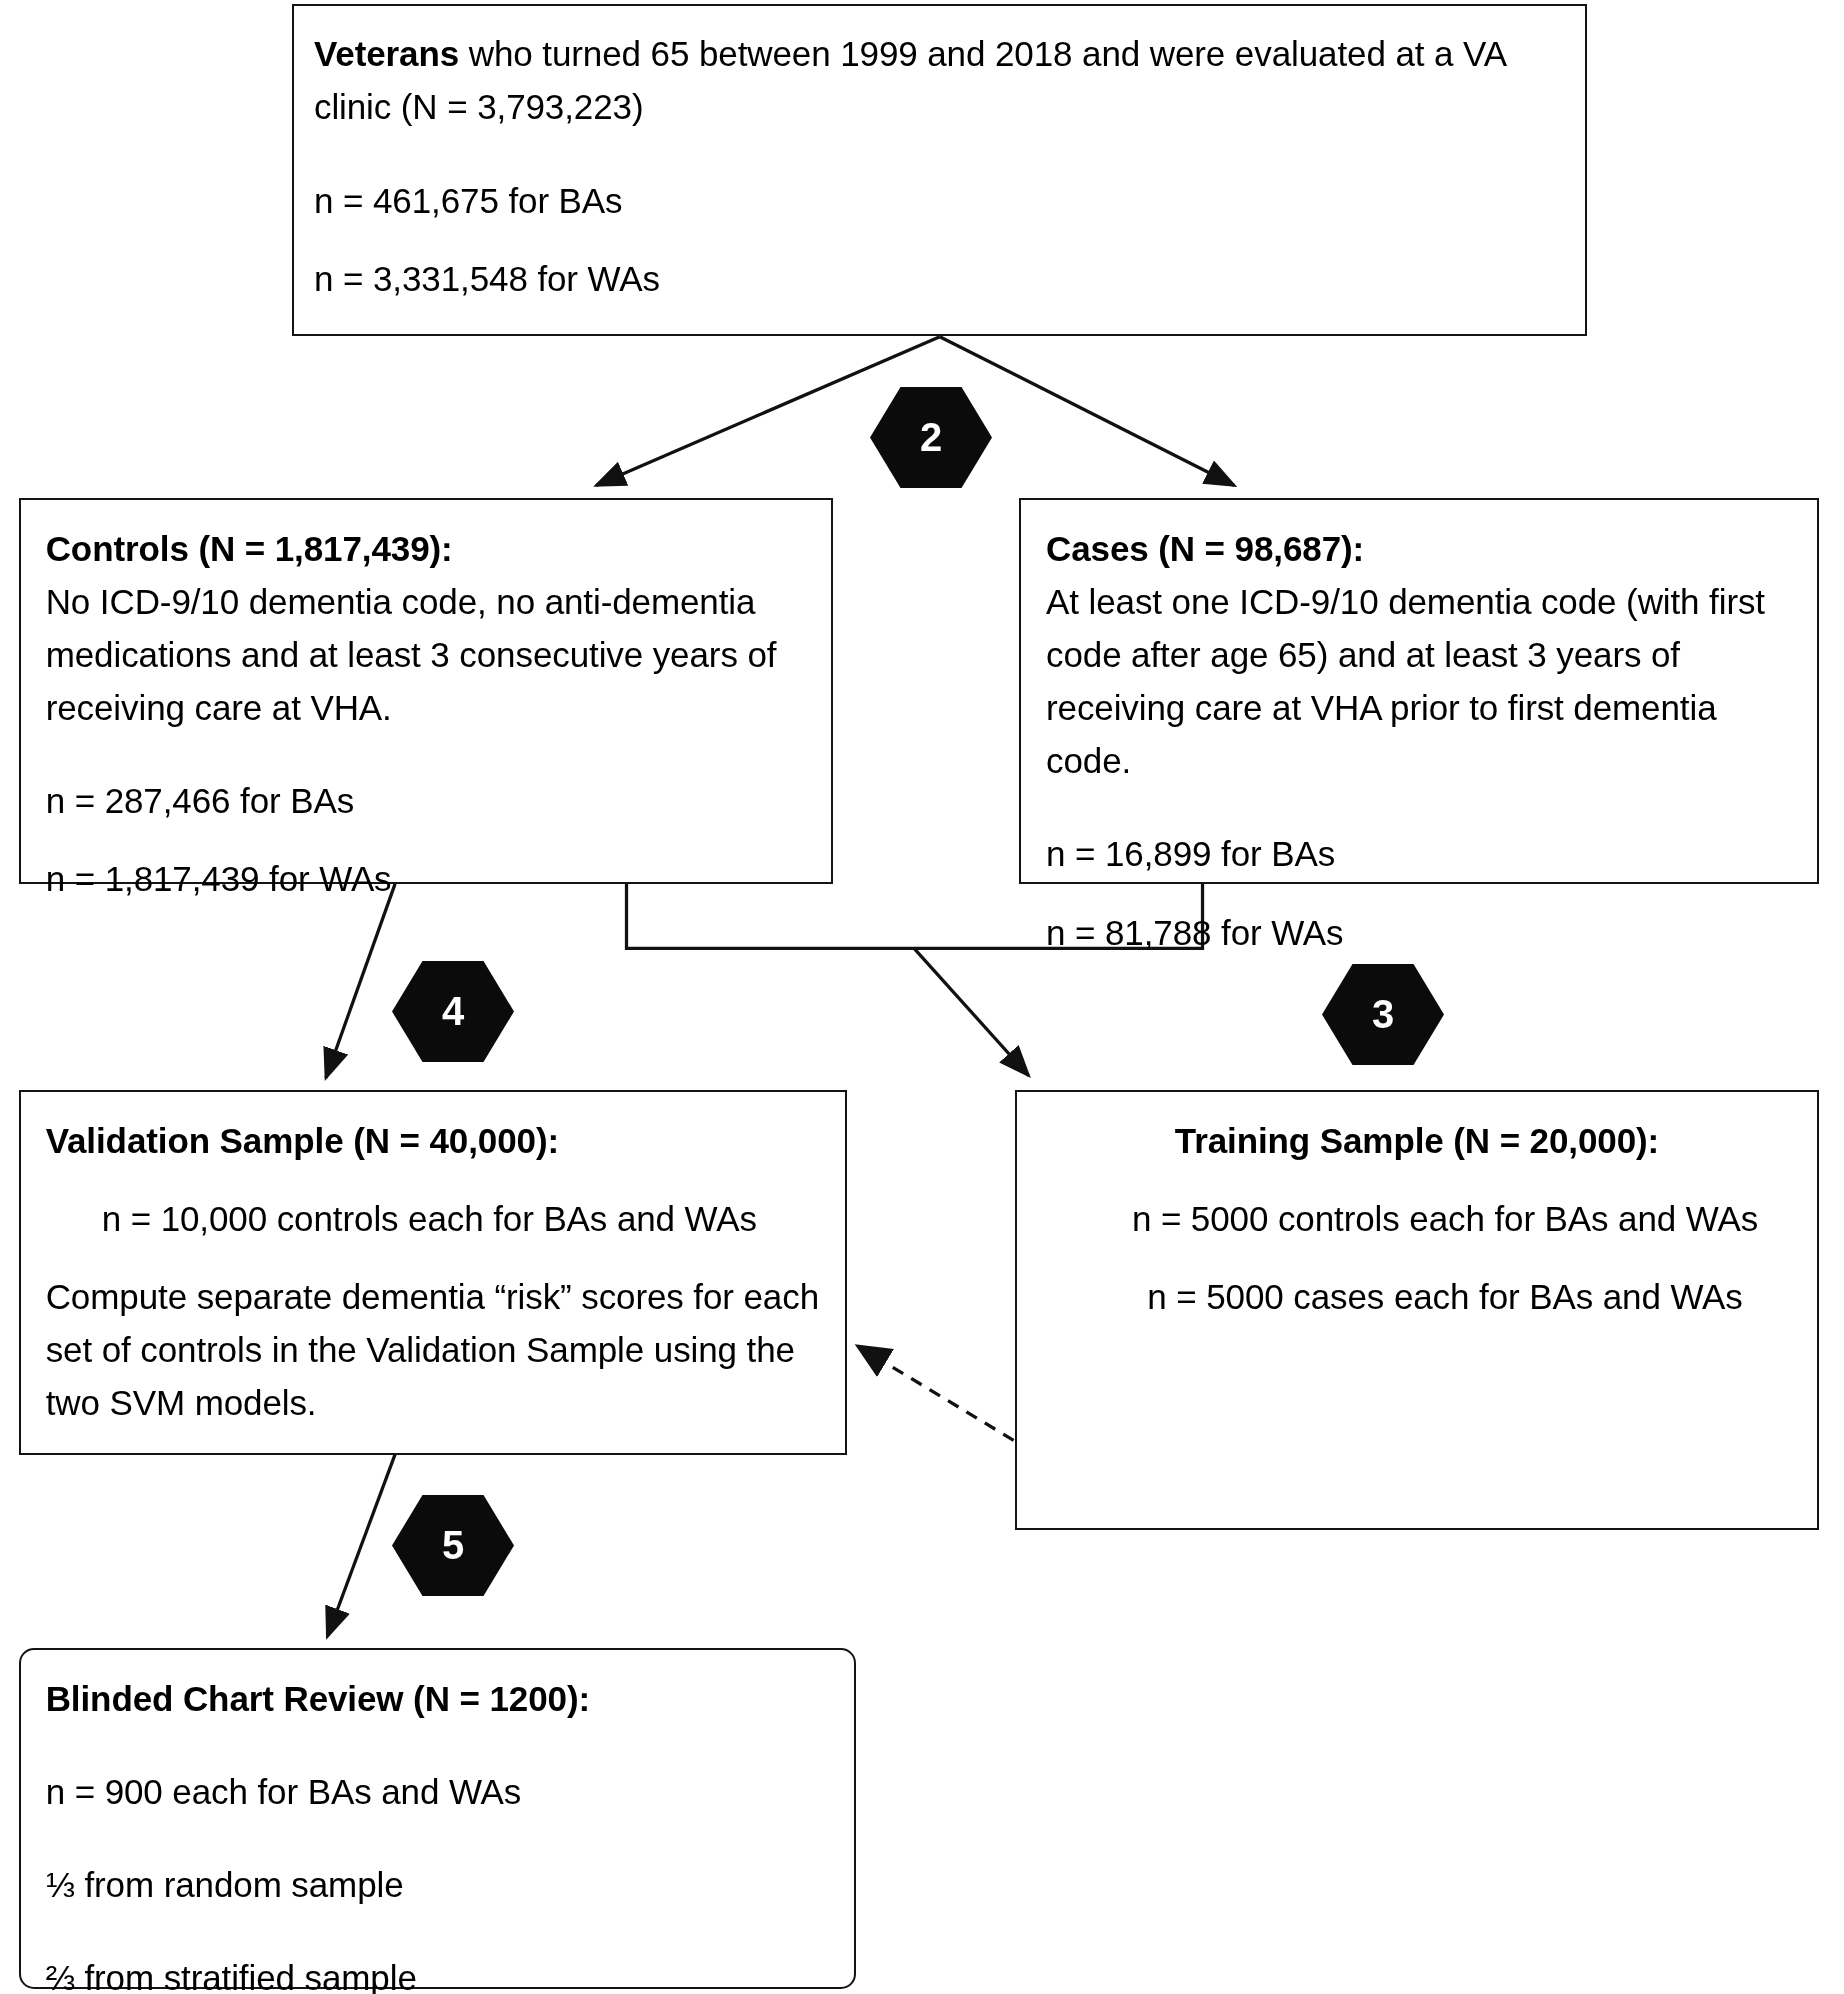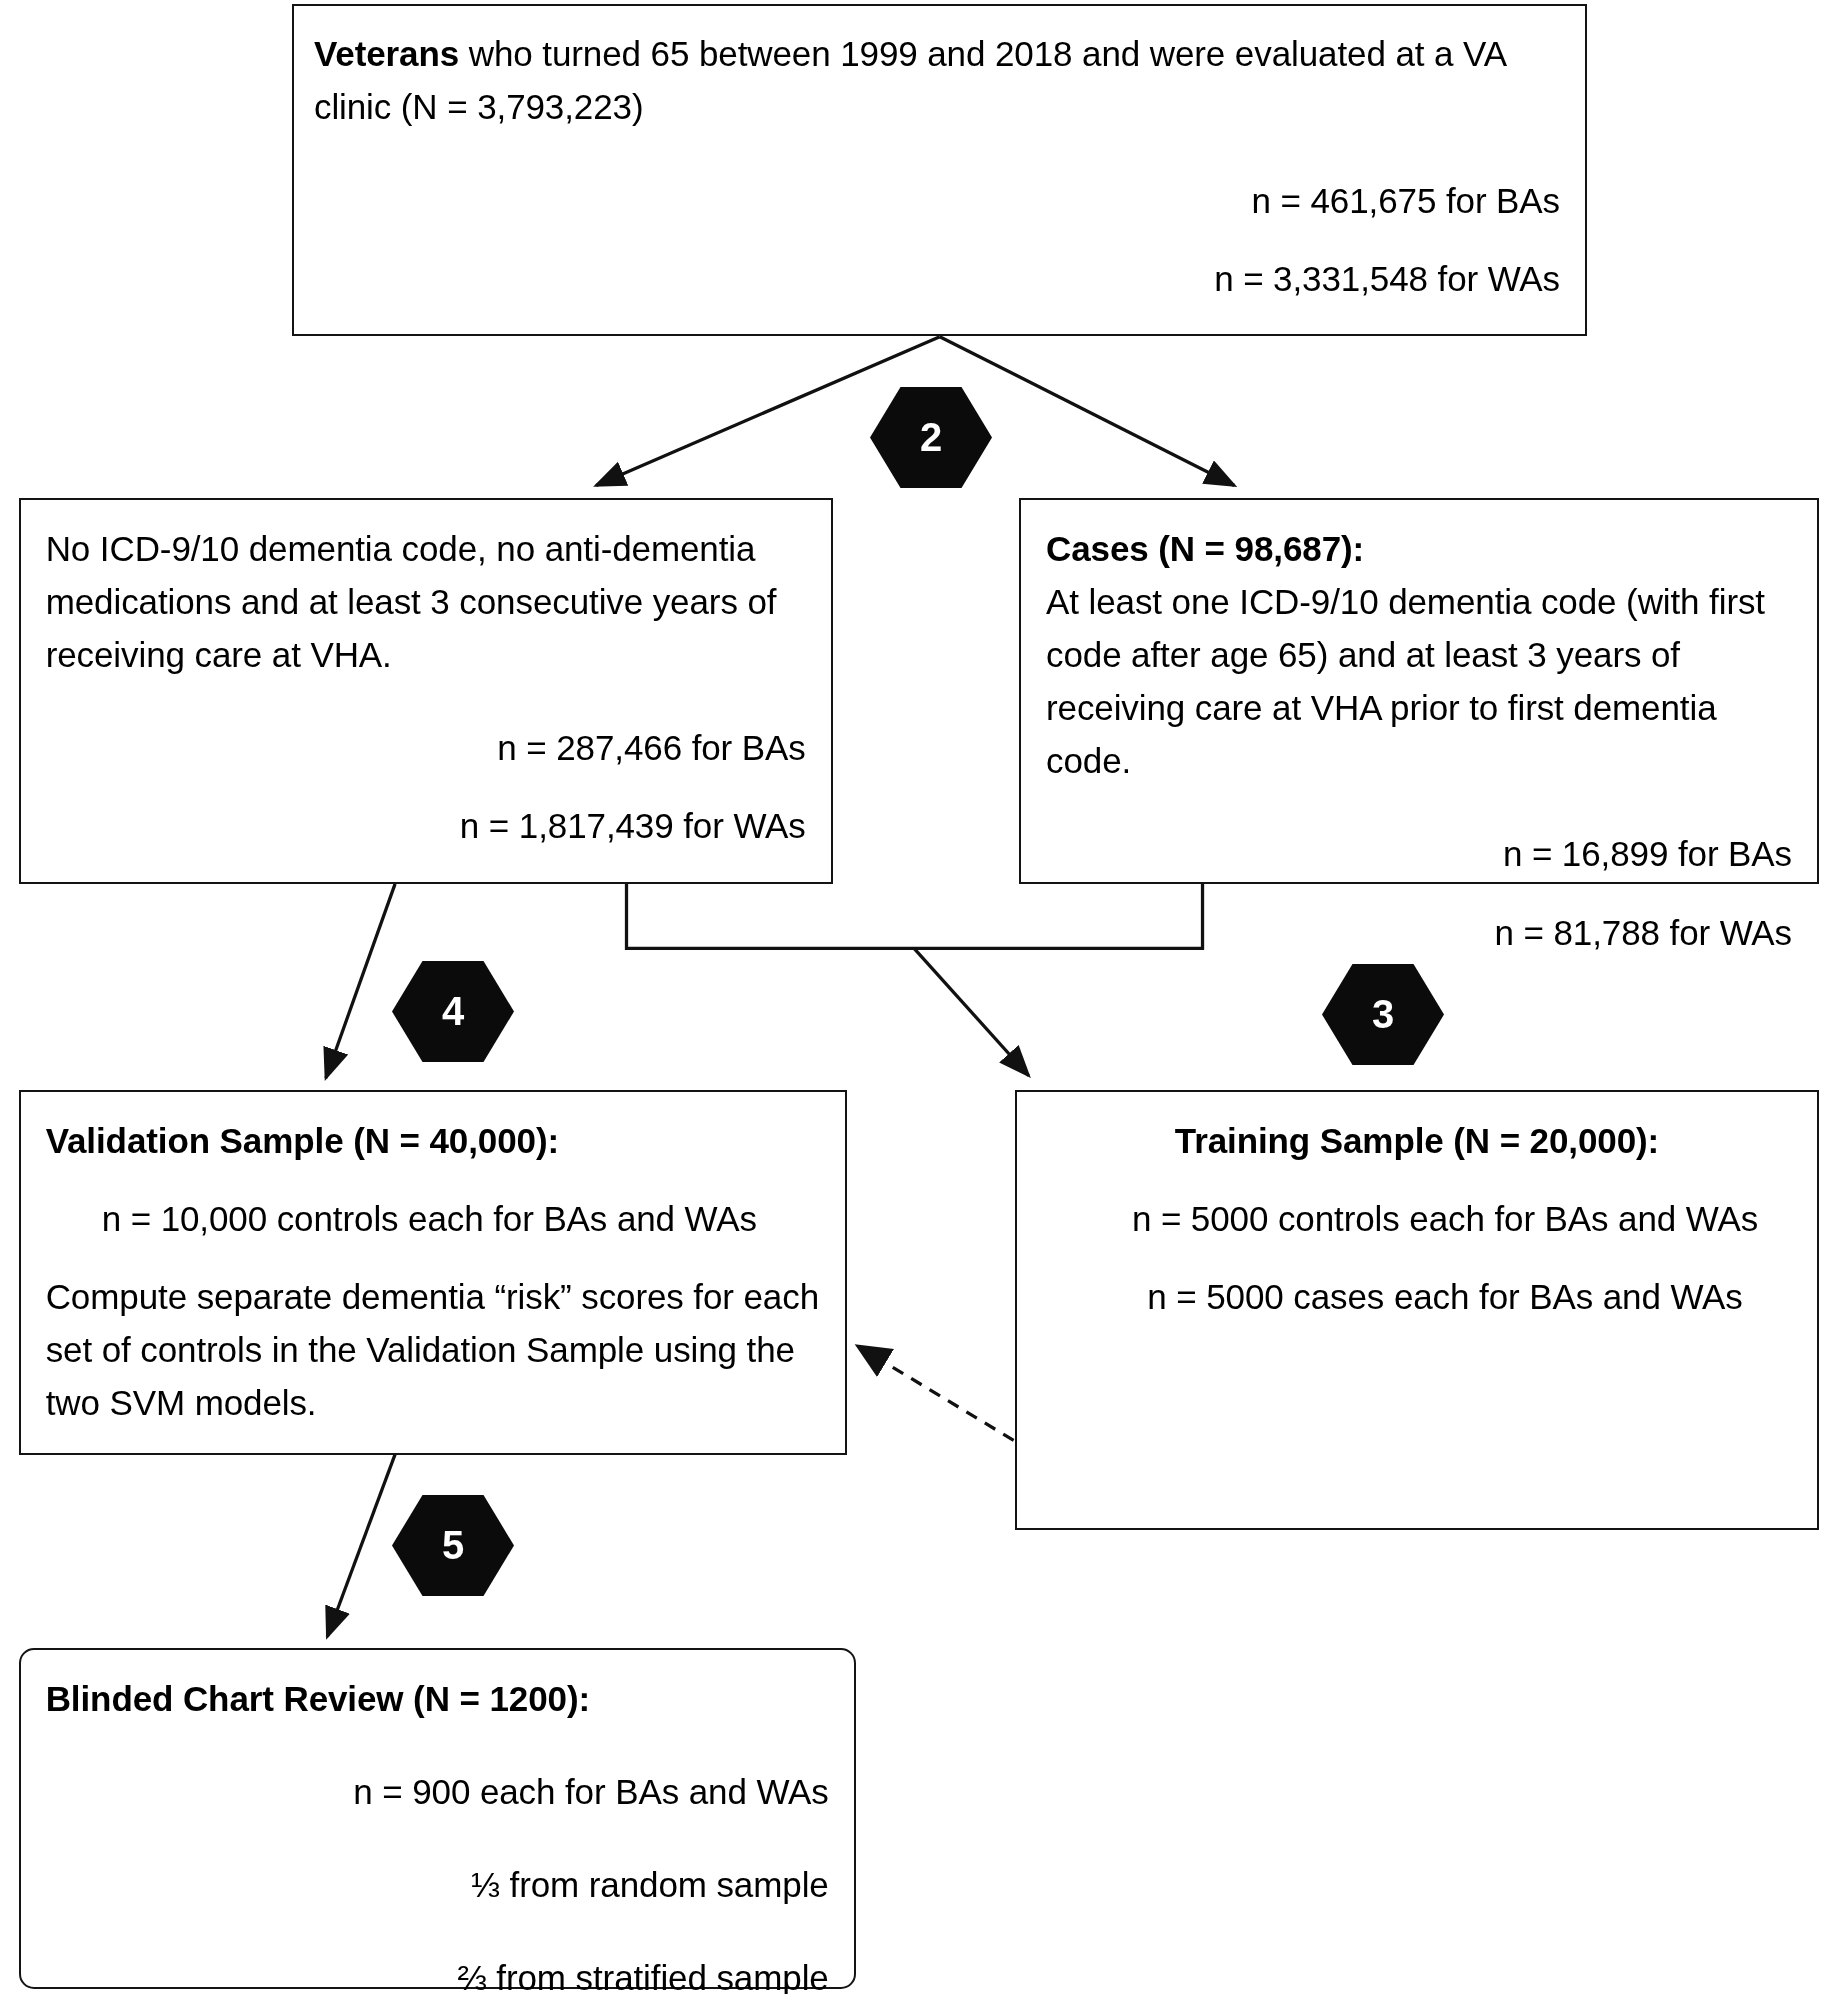--- a/index.html
+++ b/index.html
@@ -26,21 +26,21 @@
   .ln {
     font-size: 35px;
     line-height: 1.52;
     margin: 0;
     white-space: pre-wrap;
     letter-spacing: -0.1px;
   }
   .ln b { font-weight: 700; }
   .spacer { height: 25px; }
   .spacer-lg { height: 40px; }
-  .center { text-align: right; }
+  .center { text-align: left; }
   .ind-1 { padding-left: 56px; }
 
   
   #box-cohort      { left: 292px;  top: 3.7px;    width: 1295px; height: 332px; padding-left: 20px; }
   #box-controls    { left: 18.7px;   top: 498px; width: 814px; height: 386px; }
   #box-cases       { left: 1019px; top: 498px; width: 800px; height: 386px; }
   #box-validation  { left: 18.7px;   top: 1090px; width: 828px; height: 365px; }
   #box-training    { left: 1015px; top: 1090px; width: 804px; height: 440px; text-align: center; }
   #box-blinded     { left: 18.7px;   top: 1648px; width: 837px; height: 341px; border-radius: 15px; }
 
@@ -105,20 +105,21 @@
 
   <div class="node" id="box-cohort">
     <p class="ln"><b>Veterans</b><span> who turned 65 between 1999 and 2018 and were evaluated at a VA clinic (N = 3,793,223)</span></p>
     <div class="spacer-lg"></div>
     <p class="ln center">n = 461,675 for BAs</p>
     <div class="spacer"></div>
     <p class="ln center">n = 3,331,548 for WAs</p>
   </div>
 
   <div class="node" id="box-controls">
+    <p class="ln"><b>Controls (N = 1,817,439):</b></p>
     <p class="ln">No ICD-9/10 dementia code, no anti-dementia medications and at least 3 consecutive years of receiving care at VHA.</p>
     <div class="spacer-lg"></div>
     <p class="ln center">n = 287,466 for BAs</p>
     <div class="spacer"></div>
     <p class="ln center">n = 1,817,439 for WAs</p>
   </div>
 
   <div class="node" id="box-cases">
     <p class="ln"><b>Cases (N = 98,687):</b></p>
     <p class="ln">At least one ICD-9/10 dementia code (with first code after age 65) and at least 3 years of receiving care at VHA prior to first dementia code.</p>

